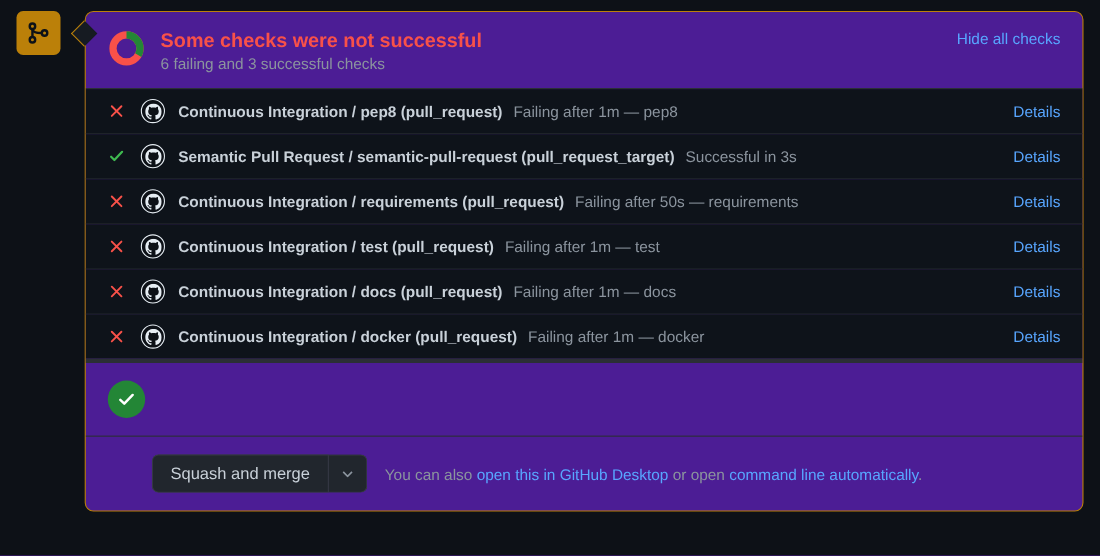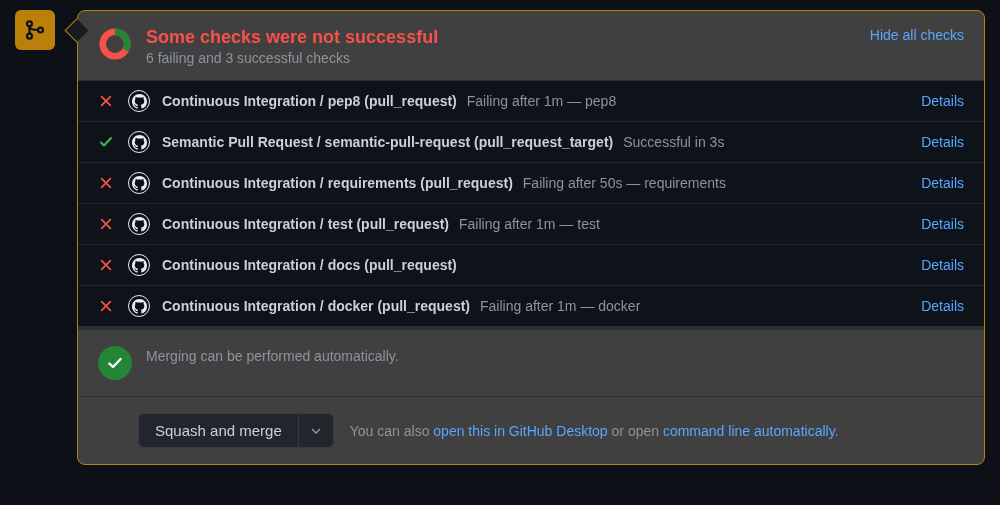--- a/index.html
+++ b/index.html
@@ -18,21 +18,21 @@
     border-radius: 6px;
     display: flex; align-items: center; justify-content: center;
     margin-right: 22px;
     flex-shrink: 0;
   }
   .timeline-badge svg { width: 22px; height: 22px; }
   .panel-wrap { flex: 1; position: relative; }
   .panel {
     border: 1.5px solid #bb8009;
     border-radius: 8px;
-    background: #404040;
+    background: #4c1d95;
     width: 908px;
   }
   .panel::before {
     content: "";
     position: absolute;
     left: -9px; top: 12px;
     width: 16px; height: 16px;
     background: #161b22;
     border-left: 1.5px solid #bb8009;
     border-bottom: 1.5px solid #bb8009;
@@ -233,20 +233,21 @@
               <svg width="14" height="14" viewBox="0 0 16 16">
                 <path d="M3 3 L13 13 M13 3 L3 13" stroke="#f85149" stroke-width="2" stroke-linecap="round"></path>
               </svg>
             </span>
     <span class="avatar">
               <svg width="15" height="15" viewBox="0 0 16 16">
                 <path fill="#e6edf3" d="M8 0C3.58 0 0 3.58 0 8c0 3.54 2.29 6.53 5.47 7.59.4.07.55-.17.55-.38 0-.19-.01-.82-.01-1.49-2.01.37-2.53-.49-2.69-.94-.09-.23-.48-.94-.82-1.13-.28-.15-.68-.52-.01-.53.63-.01 1.08.58 1.23.82.72 1.21 1.87.87 2.33.66.07-.52.28-.87.51-1.07-1.78-.2-3.64-.89-3.64-3.95 0-.87.31-1.59.82-2.15-.08-.2-.36-1.02.08-2.12 0 0 .67-.21 2.2.82.64-.18 1.32-.27 2-.27s1.36.09 2 .27c1.53-1.04 2.2-.82 2.2-.82.44 1.1.16 1.92.08 2.12.51.56.82 1.27.82 2.15 0 3.07-1.87 3.75-3.65 3.95.29.25.54.73.54 1.48 0 1.07-.01 1.93-.01 2.2 0 .21.15.46.55.38A8.013 8.013 0 0 0 16 8c0-4.42-3.58-8-8-8z"></path>
               </svg>
             </span>
     <span class="check-name">Continuous Integration / docs (pull_request)</span>
+    <span class="check-status">Failing after 1m — docs</span>
     <a class="details">Details</a>
   </div>
           <div class="check-row">
     <span class="status-icon">
               <svg width="14" height="14" viewBox="0 0 16 16">
                 <path d="M3 3 L13 13 M13 3 L3 13" stroke="#f85149" stroke-width="2" stroke-linecap="round"></path>
               </svg>
             </span>
     <span class="avatar">
               <svg width="15" height="15" viewBox="0 0 16 16">
@@ -259,21 +260,20 @@
   </div>
         </div>
 
       <div class="conflict-section">
         <div class="ok-badge">
           <svg width="18" height="18" viewBox="0 0 16 16">
             <path d="M3 8.5 L6.2 11.5 L13 4.5" stroke="#fff" stroke-width="2" fill="none" stroke-linecap="round" stroke-linejoin="round"></path>
           </svg>
         </div>
         <div>
-          <p>Merging can be performed automatically.</p>
         </div>
       </div>
 
       <div class="merge-section">
         <div class="btn-group">
           <button class="btn main">Squash and merge</button>
           <button class="btn caret">
             <svg width="10" height="6" viewBox="0 0 10 6">
               <path d="M1 1 L5 5 L9 1" fill="none" stroke="#8b949e" stroke-width="1.5"></path>
             </svg>

